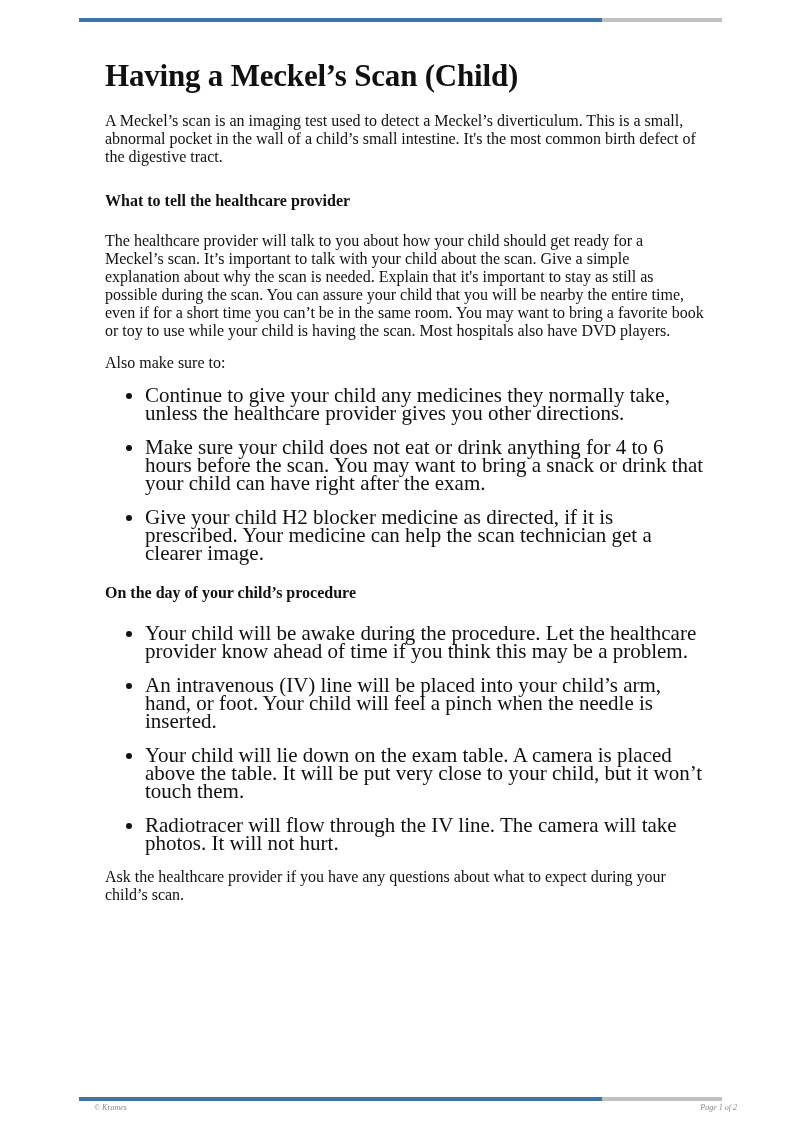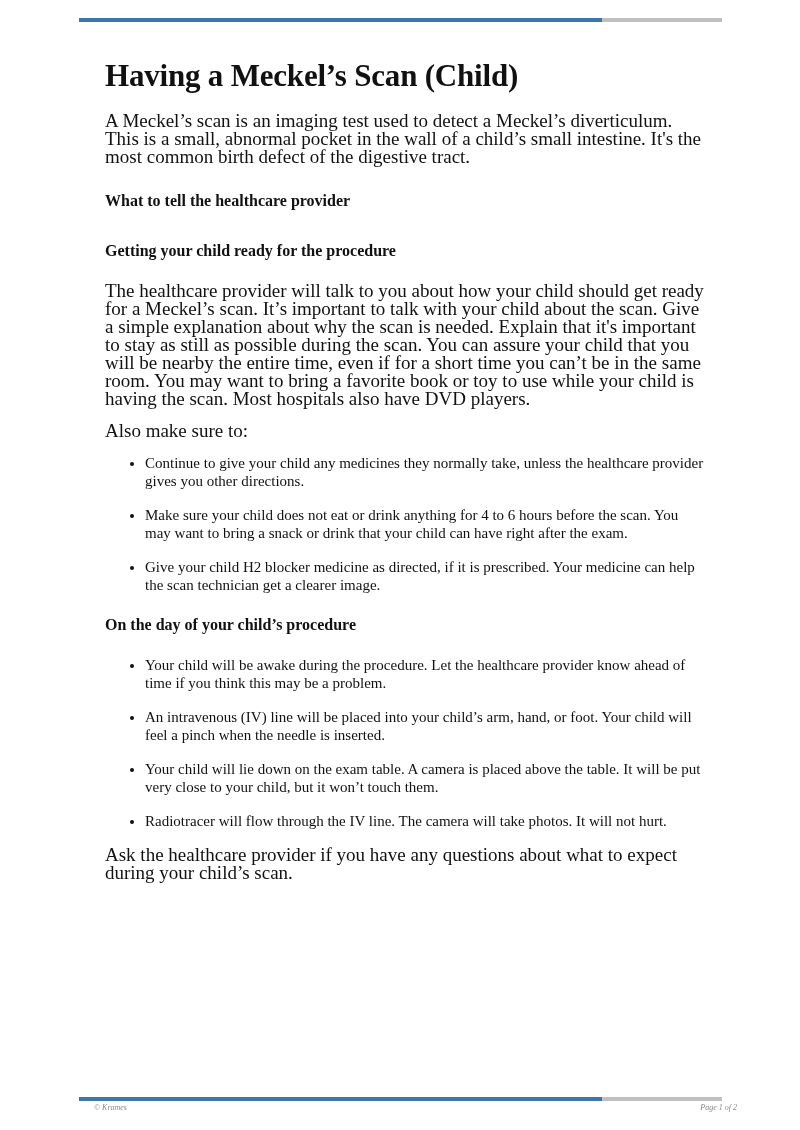--- a/index.html
+++ b/index.html
@@ -5,41 +5,40 @@
   html, body { margin: 0; padding: 0; background: #ffffff; }
   body { width: 800px; height: 1130px; position: relative; overflow: hidden; font-family: "Liberation Serif", serif; color: #111; }
   .bar { position: absolute; left: 79px; width: 643px; height: 4px; display: flex; }
   .bar .blue { width: 81.3%; background: #3d76a8; height: 100%; }
   .bar .gray { flex: 1; background: #c0c0c0; height: 100%; }
   .bar.top { top: 18px; }
   .bar.bottom { top: 1097px; }
   .content { position: absolute; left: 105px; top: 56px; width: 600px; }
   h1 { font-size: 31px; font-weight: bold; margin: 0 0 16px 0; line-height: 40px; letter-spacing: -0.2px; }
   h2 { font-size: 16px; font-weight: bold; margin: 20px 0 16px 0; line-height: 30px; }
-  p { font-size: 19px; line-height: 18px; margin: 0 0 14px 0; }
+  p { font-size: 16px; line-height: 18px; margin: 0 0 14px 0; }
   ul { margin: 0 0 14px 0; padding-left: 40px; }
-  li { font-size: 15px; line-height: 18px; margin-bottom: 16px; }
+  li { font-size: 21px; line-height: 18px; margin-bottom: 16px; }
   li:last-child { margin-bottom: 16px; }
   .footer { position: absolute; top: 1103px; left: 79px; width: 643px; font-family: Liberation Serif, serif; font-size: 8px; font-style: italic; color: #888; display: flex; justify-content: space-between; margin-left: 15px; }
 </style>
 </head>
 <body>
 
 <div class="bar top">
   <div class="blue"></div>
   <div class="gray"></div>
 </div>
 
 <div class="content">
   <h1>Having a Meckel’s Scan (Child)</h1>
   <p>A Meckel’s scan is an imaging test used to detect a Meckel’s diverticulum. This is a small, abnormal pocket in the wall of a child’s small intestine. It's the most common birth defect of the digestive tract.</p>
 
   <h2>What to tell the healthcare provider</h2>
 
-  <h2>Getting your child ready for the procedure</h2>
   <p>The healthcare provider will talk to you about how your child should get ready for a Meckel’s scan. It’s important to talk with your child about the scan. Give a simple explanation about why the scan is needed. Explain that it's important to stay as still as possible during the scan. You can assure your child that you will be nearby the entire time, even if for a short time you can’t be in the same room. You may want to bring a favorite book or toy to use while your child is having the scan. Most hospitals also have DVD players.</p>
   <p>Also make sure to:</p>
   <ul>
     <li>Continue to give your child any medicines they normally take, unless the healthcare provider gives you other directions.</li>
     <li>Make sure your child does not eat or drink anything for 4 to 6 hours before the scan. You may want to bring a snack or drink that your child can have right after the exam.</li>
     <li>Give your child H2 blocker medicine as directed, if it is prescribed. Your medicine can help the scan technician get a clearer image.</li>
   </ul>
 
   <h2 style="margin-top:12px;">On the day of your child’s procedure</h2>
   <ul>

